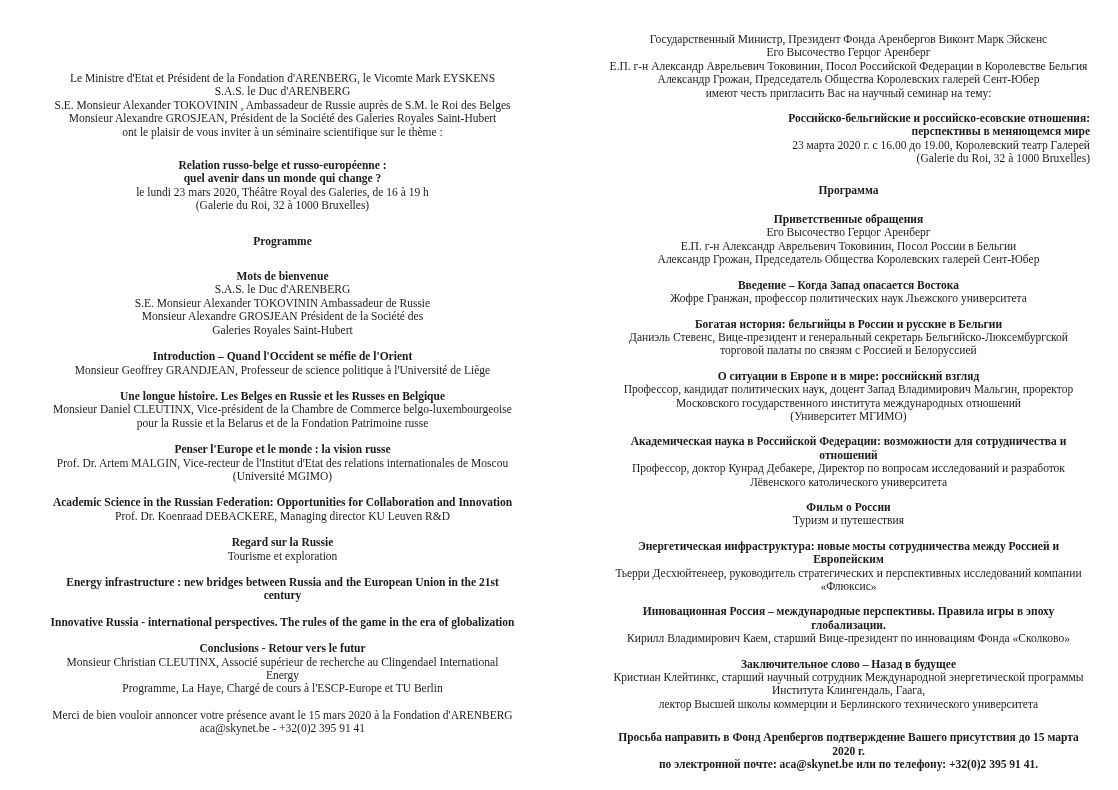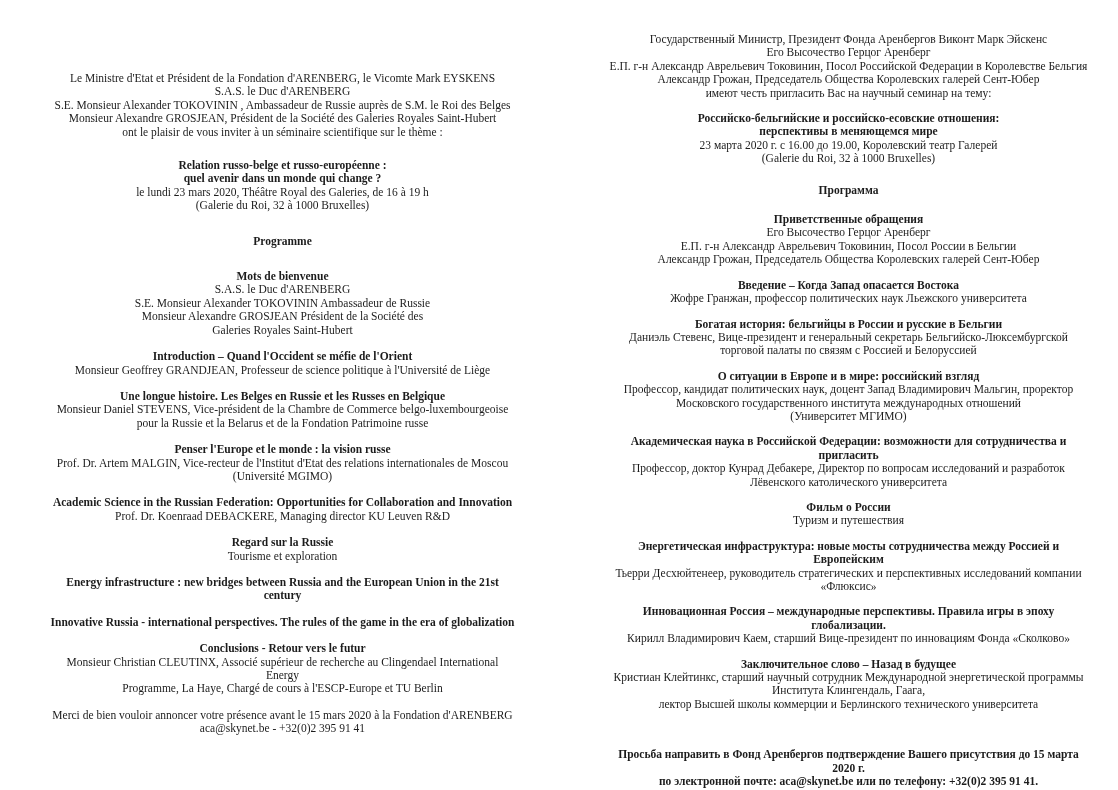--- a/index.html
+++ b/index.html
@@ -24,23 +24,23 @@
   .page-left  { padding: 72px 44px 12px 50px; }
   .page-right { padding: 33px 28px 0 48px; }
   .block {
     text-align: center;
     margin-bottom: 12px;
   }
   .page-left .block { margin-bottom: 13px; }
   .page-left .block-0 { margin-bottom: 20px; }
   .page-left .block-1 { margin-bottom: 22px; }
   .page-left .block-2 { margin-bottom: 22px; }
-  .page-right .block-1 { margin-bottom: 18px; }
+  .page-right .block-1 { margin-bottom: 18px; text-align: right; }
   .page-right .block-2 { margin-bottom: 16px; }
-  .page-right .block-11 { margin-bottom: 37px; }
+  .page-right .block-11 { margin-bottom: 20px; }
   .line {
     font-size: 11.5px;
     line-height: 13.4px;
     white-space: normal;
   }
   .line.bold { font-weight: bold; }
 </style>
 </head>
 <body>
 
@@ -68,21 +68,21 @@
         <div class="line">S.E. Monsieur Alexander TOKOVININ  Ambassadeur de Russie</div>
         <div class="line">Monsieur Alexandre GROSJEAN Président de la Société des</div>
         <div class="line">Galeries Royales Saint-Hubert</div>
       </div>
       <div class="block block-4">
         <div class="line bold">Introduction – Quand l'Occident se méfie de l'Orient</div>
         <div class="line">Monsieur Geoffrey GRANDJEAN, Professeur de science politique à l'Université de Liège</div>
       </div>
       <div class="block block-5">
         <div class="line bold">Une longue histoire. Les Belges en Russie et les Russes en Belgique</div>
-        <div class="line">Monsieur Daniel STEVENS, Vice-président de la Chambre de Commerce belgo-luxembourgeoise</div>
+        <div class="line">Monsieur Daniel CLEUTINX, Vice-président de la Chambre de Commerce belgo-luxembourgeoise</div>
         <div class="line">pour la Russie et la Belarus et de la Fondation Patrimoine russe</div>
       </div>
       <div class="block block-6">
         <div class="line bold">Penser l'Europe et le monde : la vision russe</div>
         <div class="line">Prof. Dr. Artem MALGIN, Vice-recteur de l'Institut d'Etat des relations internationales de Moscou</div>
         <div class="line">(Université MGIMO)</div>
       </div>
       <div class="block block-7">
         <div class="line bold">Academic Science in the Russian Federation: Opportunities for Collaboration and Innovation</div>
         <div class="line">Prof. Dr. Koenraad DEBACKERE, Managing director KU Leuven R&amp;D</div>
@@ -140,21 +140,21 @@
         <div class="line">торговой палаты по связям с Россией и Белоруссией</div>
       </div>
       <div class="block block-6">
         <div class="line bold">О ситуации в Европе и в мире: российский взгляд</div>
         <div class="line">Профессор, кандидат политических наук, доцент Запад Владимирович Мальгин, проректор</div>
         <div class="line">Московского государственного института международных отношений</div>
         <div class="line">(Университет МГИМО)</div>
       </div>
       <div class="block block-7">
         <div class="line bold">Академическая наука в Российской Федерации: возможности для сотрудничества и</div>
-        <div class="line bold">пригласить</div>
+        <div class="line bold">отношений</div>
         <div class="line">Профессор, доктор Кунрад Дебакере, Директор по вопросам исследований и разработок</div>
         <div class="line">Лёвенского католического университета</div>
       </div>
       <div class="block block-8">
         <div class="line bold">Фильм о России</div>
         <div class="line">Туризм и путешествия</div>
       </div>
       <div class="block block-9">
         <div class="line bold">Энергетическая инфраструктура: новые мосты сотрудничества между Россией и Европейским</div>
         <div class="line">Тьерри Десхюйтенеер, руководитель стратегических и перспективных исследований компании</div>

